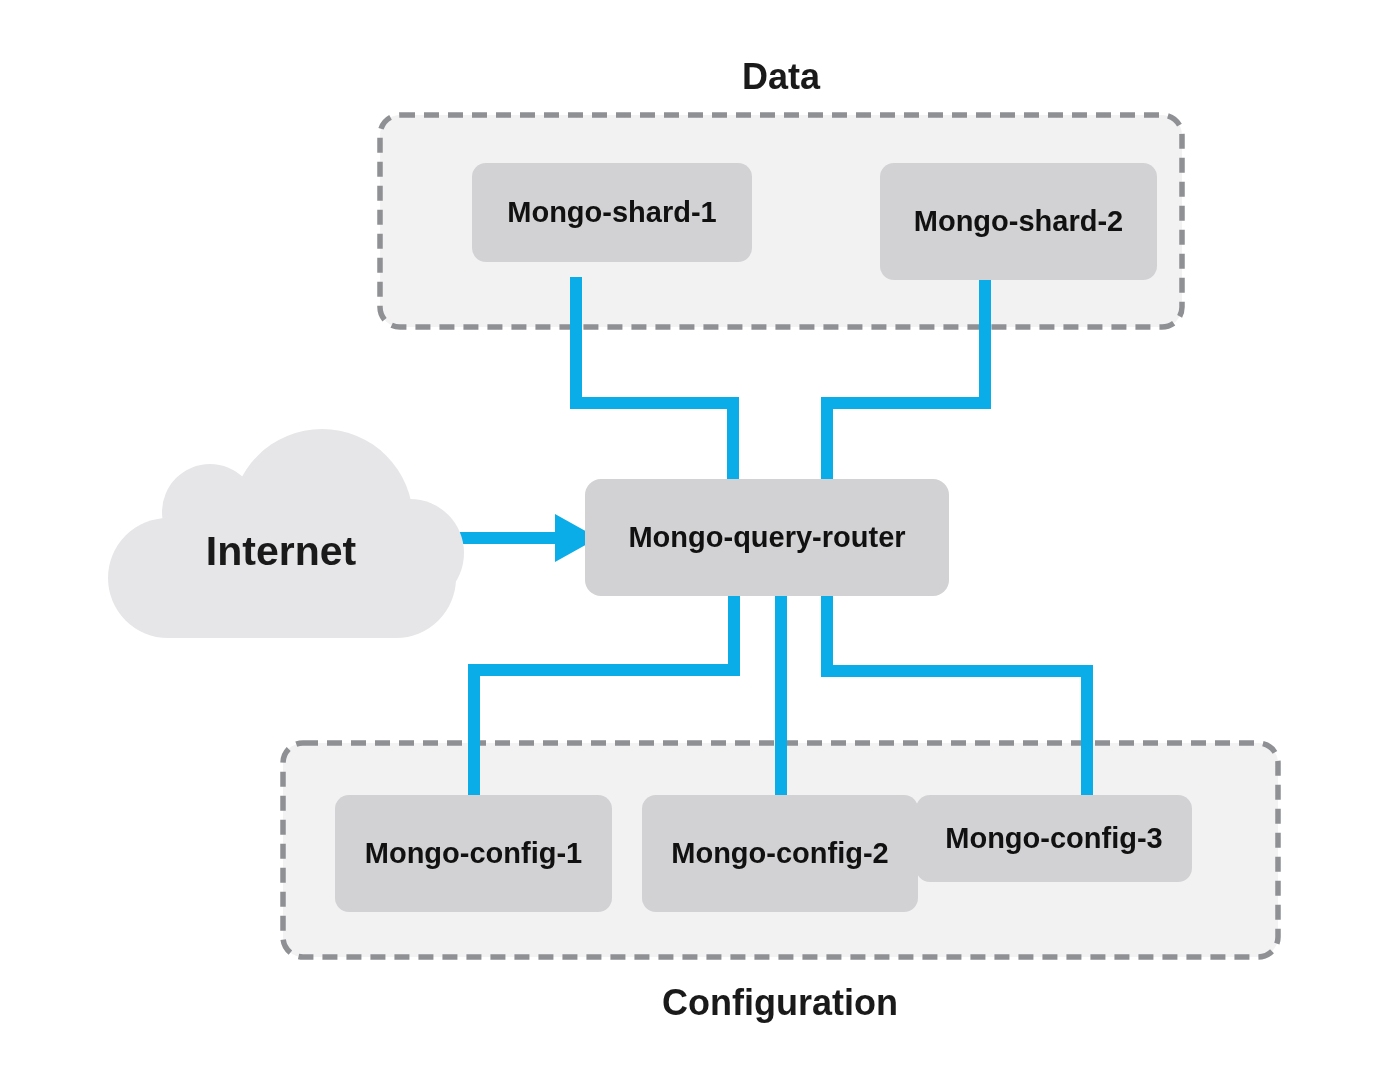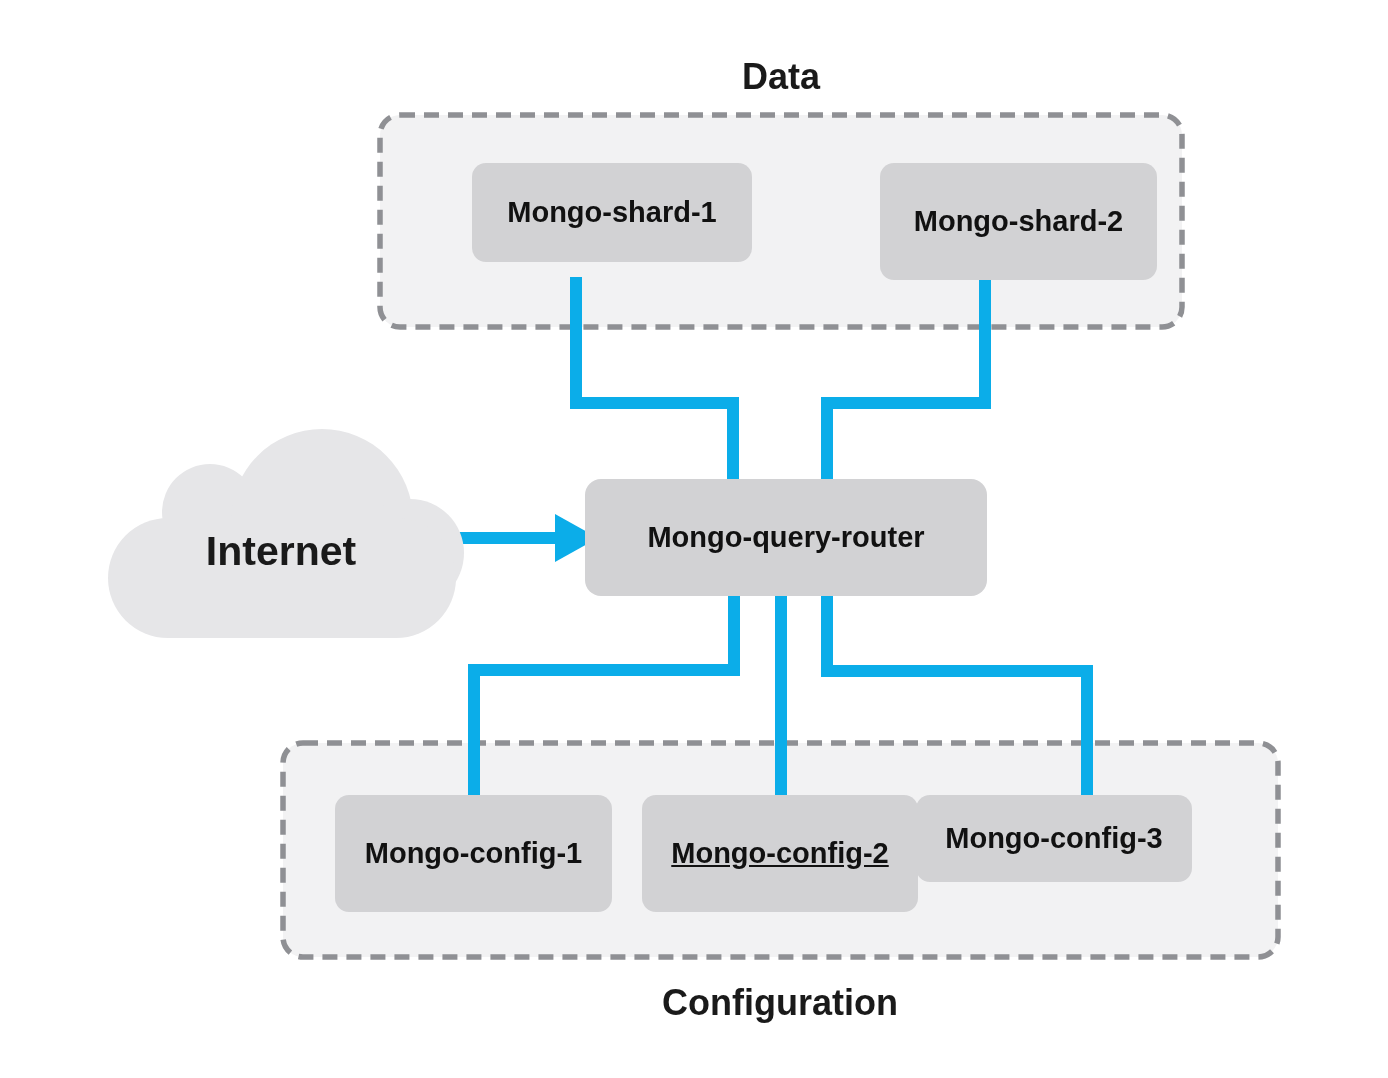--- a/index.html
+++ b/index.html
@@ -23,23 +23,23 @@
   .arrow-head { fill:var(--connector,#0bade9); stroke:none; }
   .cloud-shape { fill:var(--cloud-fill,#e6e6e8); stroke:none; }
   .node {
     position:absolute; background:var(--node-fill,#d2d2d4);
     border-radius:14px; display:flex; align-items:center; justify-content:center;
     font-weight:bold; font-size:29px; color:var(--node-text,#111111);
     white-space:nowrap;
   }
   .node-shard1  { left:438px; top:163px; width:280px; height:99px;margin-left:34px; }
   .node-shard2  { left:880px; top:163px; width:277px; height:117px;align-items:center; }
-  .node-router  { left:585px; top:479px; width:402px; height:117px; border-radius:16px;text-align:right; }
+  .node-router  { left:585px; top:479px; width:364px; height:117px; border-radius:16px;text-align:right; }
   .node-config1 { left:335px; top:795px; width:277px; height:117px; }
-  .node-config2 { left:642px; top:795px; width:276px; height:117px;text-decoration:underline; }
+  .node-config2 { left:642px; top:795px; width:276px; height:117px; }
   .node-config3 { left:916px; top:795px; width:276px; height:87px; }
   .group-label {
     position:absolute; transform:translateX(-50%);
     font-weight:bold; font-size:36px; color:var(--label-text,#1a1a1a);
     white-space:nowrap;
   }
   .label-data { left:781px; top:56px; }
   .label-configuration { left:780px; top:982px; }
   .cloud-label {
     position:absolute; left:281px; top:551px; transform:translate(-50%,-50%);

